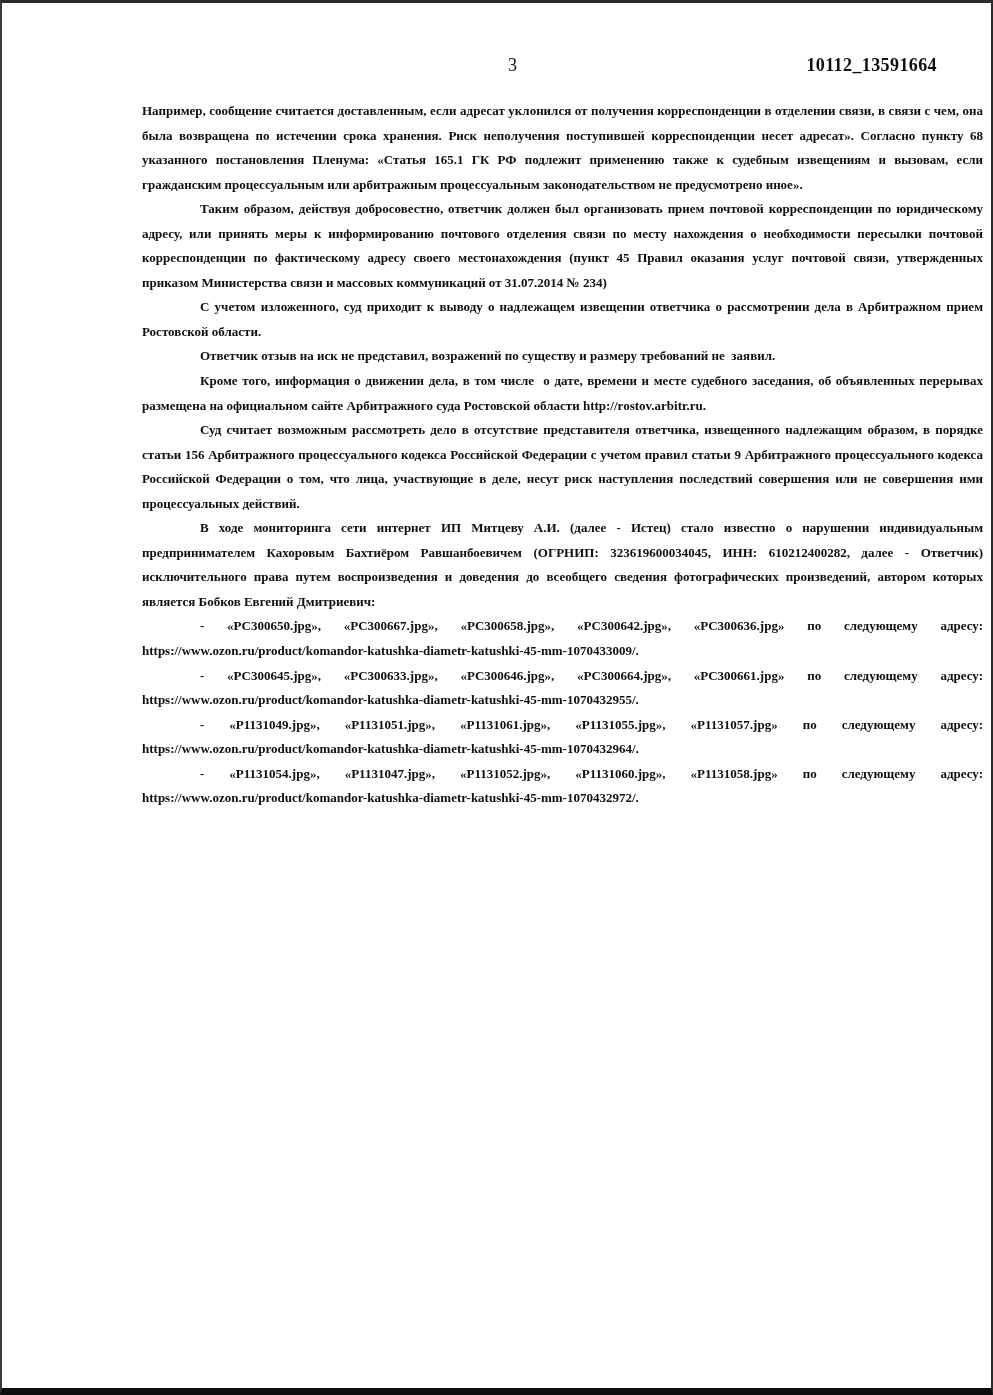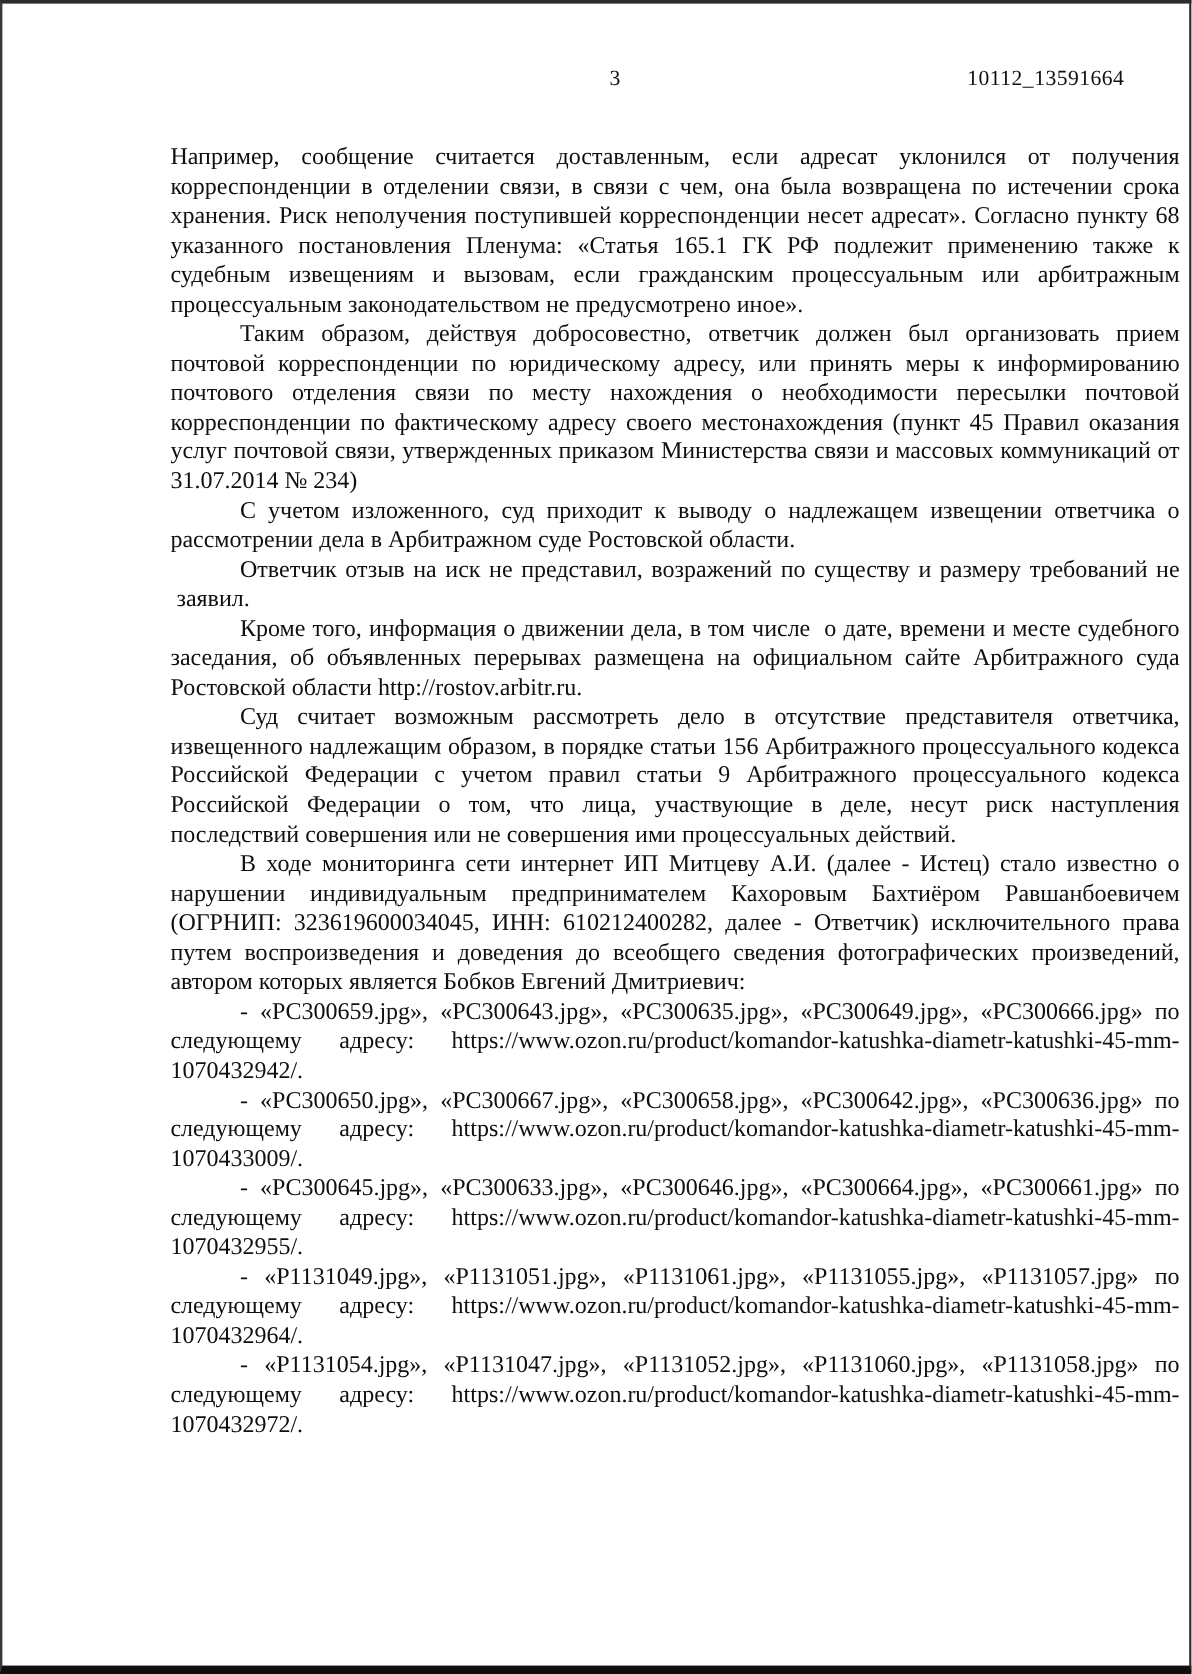--- a/index.html
+++ b/index.html
@@ -32,29 +32,31 @@
   .pagenum {
     position: absolute;
     left: 506px;
     top: 0;
   }
   .docid {
     position: absolute;
     right: 54px;
     top: 0;
     letter-spacing: 0.4px;
+    font-weight: bold;
   }
   .content {
     position: absolute;
-    top: 116px;
+    top: 96px;
     left: 140px;
     right: 8px;
-    font-size: 20px;
+    font-size: 13px;
     line-height: 24.55px;
     text-align: justify;
+    font-weight: bold;
   }
   p.para {
     margin: 0;
     padding: 0;
   }
   p.indent {
     text-indent: 58px;
   }
 </style>
 </head>
@@ -63,26 +65,25 @@
 <div class="page">
 
   <div class="header">
     <span class="pagenum">3</span>
     <span class="docid">10112_13591664</span>
   </div>
 
   <div class="content">
     <p class="para">Например, сообщение считается доставленным, если адресат уклонился от получения корреспонденции в отделении связи, в связи с чем, она была возвращена по истечении срока хранения. Риск неполучения поступившей корреспонденции несет адресат». Согласно пункту 68 указанного постановления Пленума: «Статья 165.1 ГК РФ подлежит применению также к судебным извещениям и вызовам, если гражданским процессуальным или арбитражным процессуальным законодательством не предусмотрено иное».</p>
     <p class="para indent">Таким образом, действуя добросовестно, ответчик должен был организовать прием почтовой корреспонденции по юридическому адресу, или принять меры к информированию почтового отделения связи по месту нахождения о необходимости пересылки почтовой корреспонденции по фактическому адресу своего местонахождения (пункт 45 Правил оказания услуг почтовой связи, утвержденных приказом Министерства связи и массовых коммуникаций от 31.07.2014 № 234)</p>
-    <p class="para indent">С учетом изложенного, суд приходит к выводу о надлежащем извещении ответчика о рассмотрении дела в Арбитражном суде Ростовской области.</p>
+    <p class="para indent">С учетом изложенного, суд приходит к выводу о надлежащем извещении ответчика о рассмотрении дела в Арбитражном прием Ростовской области.</p>
     <p class="para indent">Ответчик отзыв на иск не представил, возражений по существу и размеру требований не &nbsp;заявил.</p>
     <p class="para indent">Кроме того, информация о движении дела, в том числе &nbsp;о дате, времени и месте судебного заседания, об объявленных перерывах размещена на официальном сайте Арбитражного суда Ростовской области http://rostov.arbitr.ru.</p>
     <p class="para indent">Суд считает возможным рассмотреть дело в отсутствие представителя ответчика, извещенного надлежащим образом, в порядке статьи 156 Арбитражного процессуального кодекса Российской Федерации с учетом правил статьи 9 Арбитражного процессуального кодекса Российской Федерации о том, что лица, участвующие в деле, несут риск наступления последствий совершения или не совершения ими процессуальных действий.</p>
     <p class="para indent">В ходе мониторинга сети интернет ИП Митцеву А.И. (далее - Истец) стало известно о нарушении индивидуальным предпринимателем Кахоровым Бахтиёром Равшанбоевичем (ОГРНИП: 323619600034045, ИНН: 610212400282, далее - Ответчик) исключительного права путем воспроизведения и доведения до всеобщего сведения фотографических произведений, автором которых является Бобков Евгений Дмитриевич:</p>
 
-    <p class="para indent">- «PC300659.jpg», «PC300643.jpg», «PC300635.jpg», «PC300649.jpg», «PC300666.jpg» по следующему адресу: https://www.ozon.ru/product/komandor-katushka-diametr-katushki-45-mm-1070432942/.</p>
     <p class="para indent">- «PC300650.jpg», «PC300667.jpg», «PC300658.jpg», «PC300642.jpg», «PC300636.jpg» по следующему адресу: https://www.ozon.ru/product/komandor-katushka-diametr-katushki-45-mm-1070433009/.</p>
     <p class="para indent">- «PC300645.jpg», «PC300633.jpg», «PC300646.jpg», «PC300664.jpg», «PC300661.jpg» по следующему адресу: https://www.ozon.ru/product/komandor-katushka-diametr-katushki-45-mm-1070432955/.</p>
     <p class="para indent">- «P1131049.jpg», «P1131051.jpg», «P1131061.jpg», «P1131055.jpg», «P1131057.jpg» по следующему адресу: https://www.ozon.ru/product/komandor-katushka-diametr-katushki-45-mm-1070432964/.</p>
     <p class="para indent">- «P1131054.jpg», «P1131047.jpg», «P1131052.jpg», «P1131060.jpg», «P1131058.jpg» по следующему адресу: https://www.ozon.ru/product/komandor-katushka-diametr-katushki-45-mm-1070432972/.</p>
   </div>
 
 </div>
 
 </body></html>

